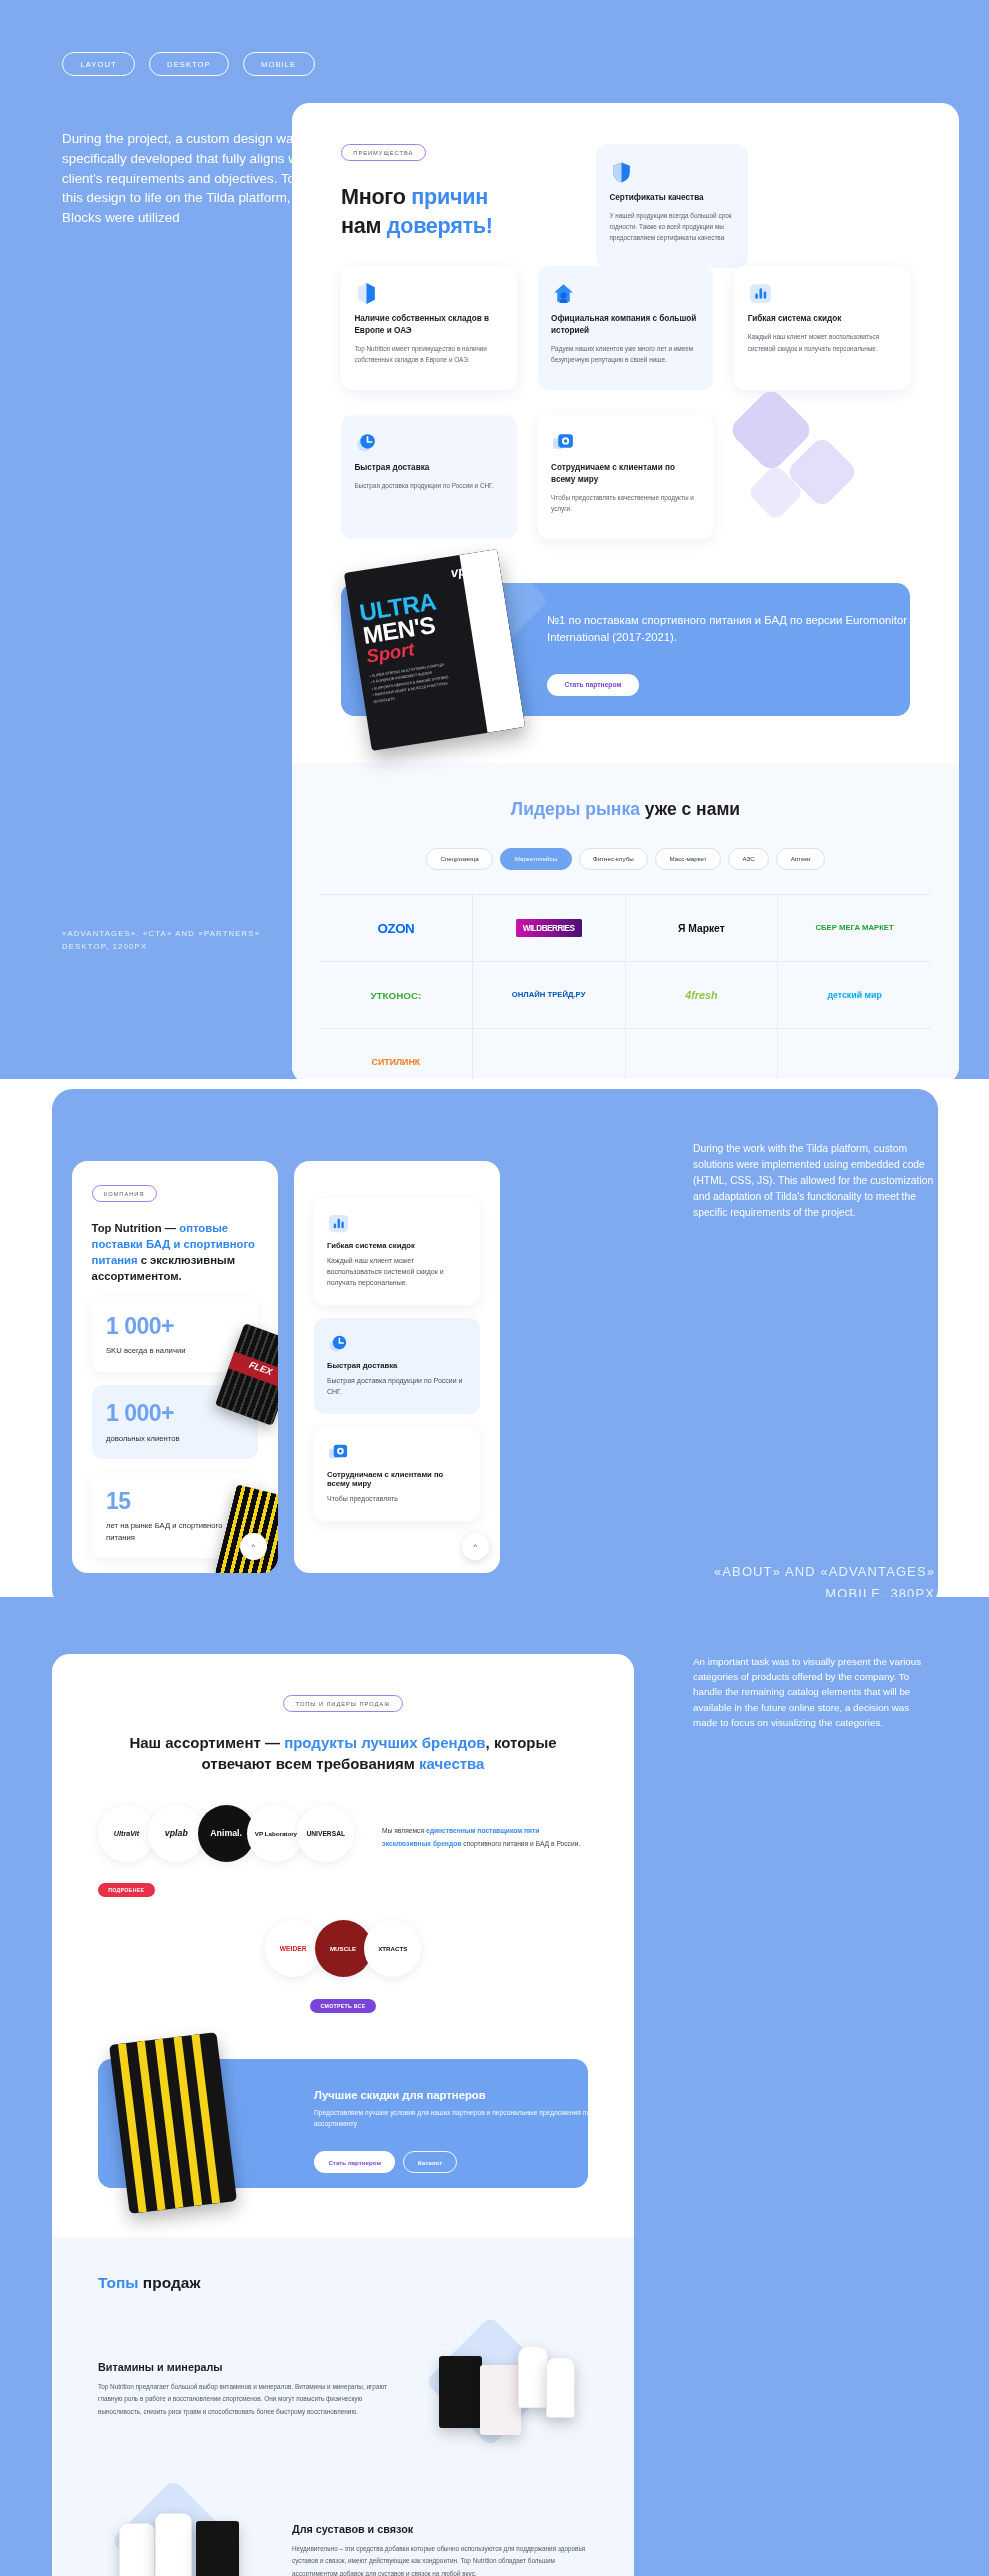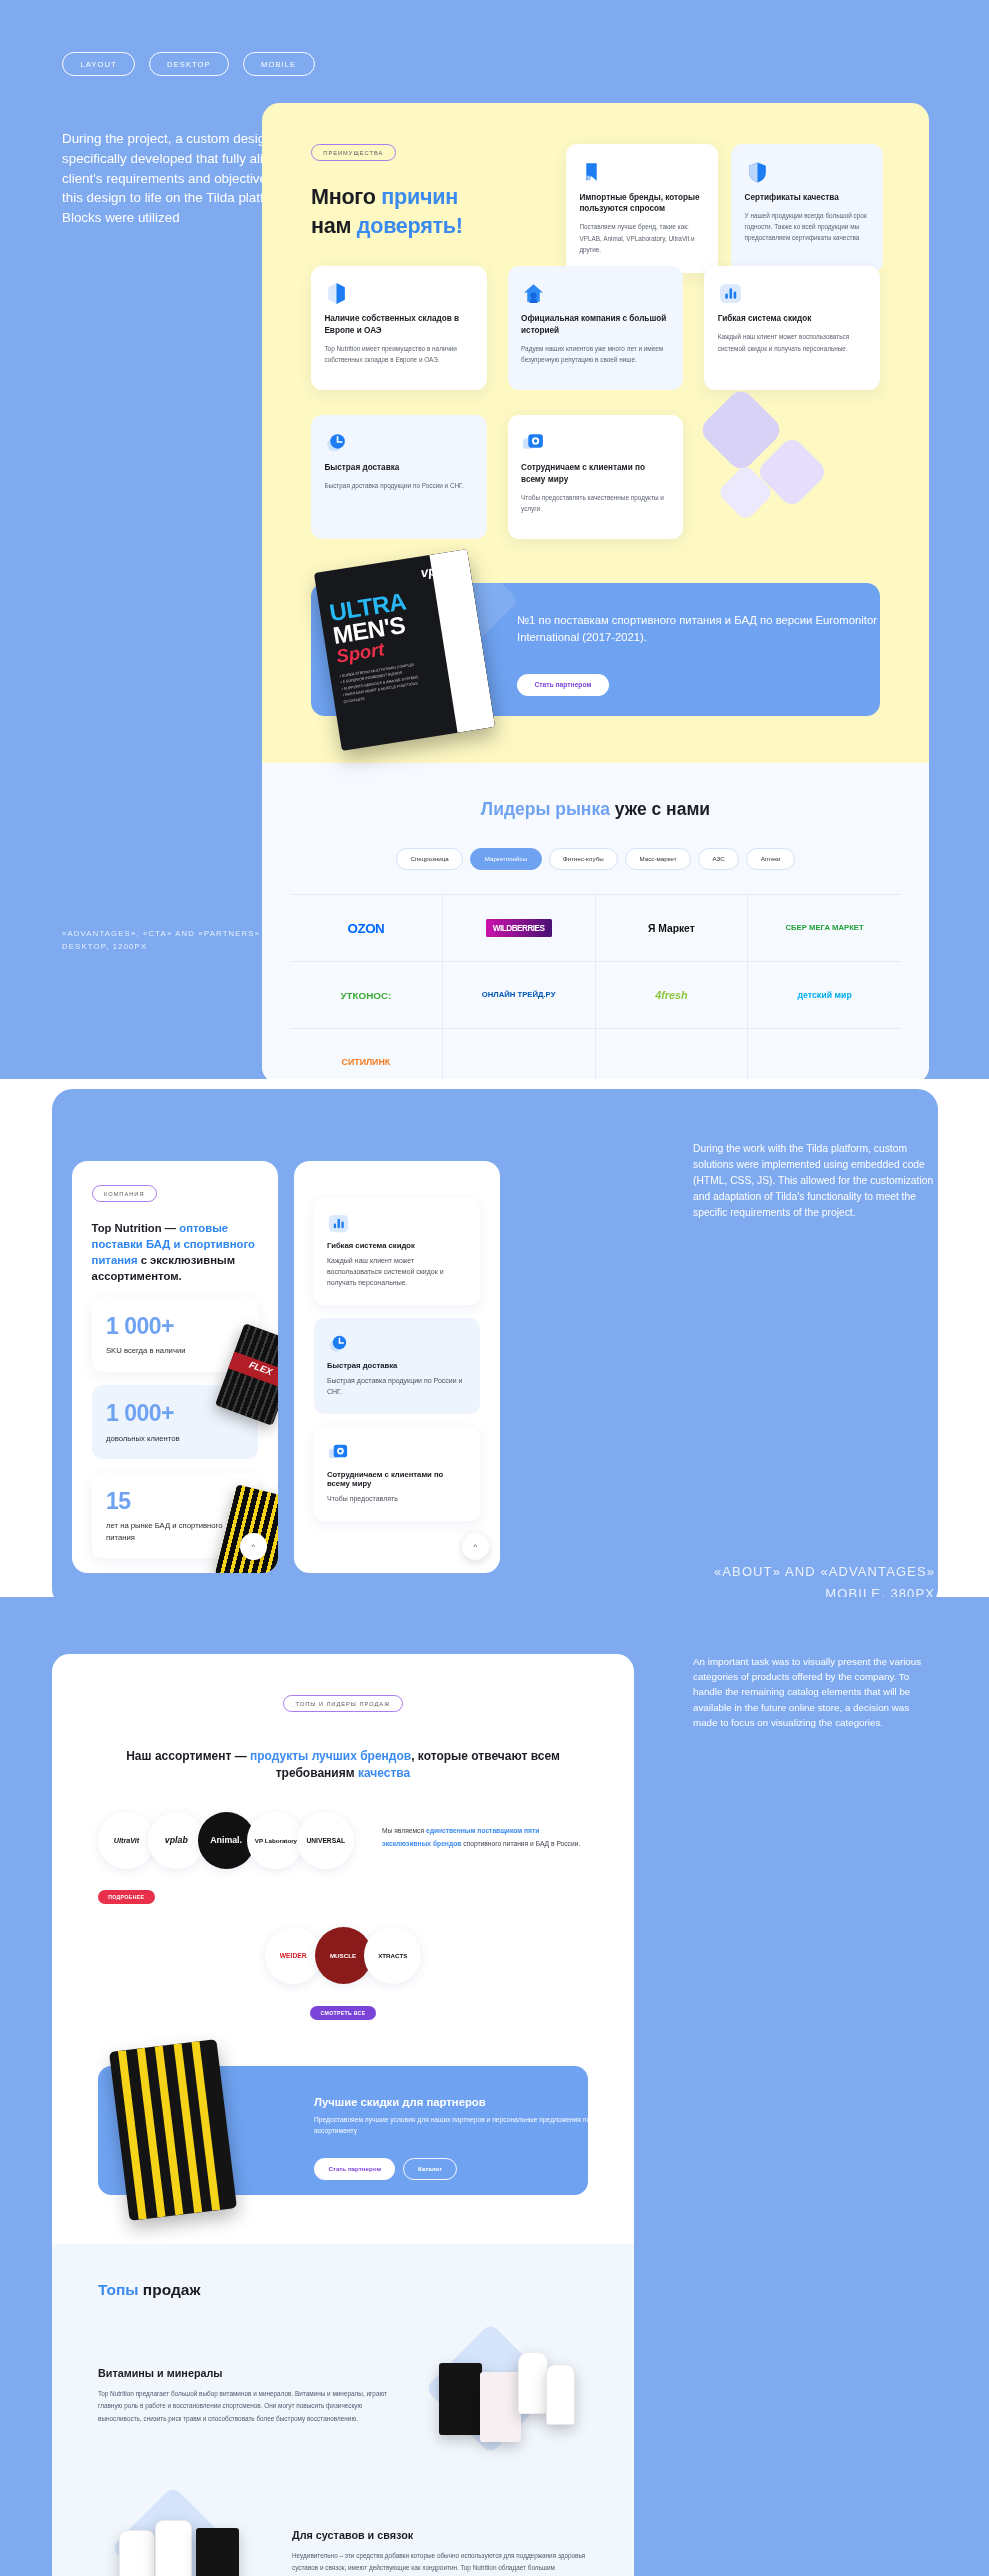--- a/index.html
+++ b/index.html
@@ -11,21 +11,21 @@
   
   .sec1{position:absolute;left:0;top:0;width:989px;height:1079px;background:#7FAAF0;border-radius:0 0 0 0;}
   .sec1-inner{position:absolute;left:52px;top:52px;width:886px;height:1005px;background:#7FAAF0;border-radius:20.6px;}
   .pills{position:absolute;left:62px;top:52px;display:flex;gap:13.4px}
   .pill{border:0.8px solid rgba(255,255,255,.95);border-radius:20.6px;color:#fff;font-size:7.7px;letter-spacing:1px;
         padding:6.7px 17.5px;white-space:nowrap}
   .sec1-desc{position:absolute;left:62px;top:129px;width:289px;color:#fff;font-size:13.4px;line-height:1.48;font-weight:400}
   .sec1-cap{position:absolute;left:62px;top:927px;color:rgba(255,255,255,.82);font-size:7.7px;letter-spacing:1.2px;line-height:1.7}
 
   
-  .white-card{position:absolute;left:262px;top:103px;width:667px;height:981px;background:#fef9c3;border-radius:17.5px;overflow:hidden}
+  .white-card{position:absolute;left:292px;top:103px;width:667px;height:981px;background:#ffffff;border-radius:17.5px;overflow:hidden}
 
   .adv-wrap{position:relative;padding:41px 49px 0 49px}
   .tag{display:inline-block;border:0.7px solid #A97BF0;border-radius:15.5px;color:#5b5b64;font-size:5.7px;letter-spacing:1px;padding:4.6px 11.3px}
   .adv-h{margin-top:21.6px;font-size:21.6px;line-height:1.34;font-weight:700;color:#1b1d23;letter-spacing:-0.3px}
   .adv-h .b{color:#3B8AF0}
 
   .adv-grid{position:absolute;left:304px;top:41px;width:317px;display:grid;grid-template-columns:repeat(2,1fr);gap:13.4px}
   .adv-grid2{margin:0;display:grid;grid-template-columns:repeat(3,1fr);gap:21px;padding:0 49px;margin-top:25px}
   .card{background:#fff;border-radius:11.3px;padding:15.5px 13.4px 17.5px;box-shadow:0 3.1px 13.4px rgba(40,70,130,.08);min-height:124px}
   .card.alt{background:#F2F6FE;box-shadow:none}
@@ -84,21 +84,21 @@
   .sec2-desc{position:absolute;left:693px;top:62px;width:242px;color:#fff;font-size:10.3px;line-height:1.55}
   .sec2-cap{position:absolute;left:693px;top:482px;color:rgba(255,255,255,.85);font-size:13px;letter-spacing:1.1px;line-height:1.7;text-align:right;width:242px}
 
   
   .sec3{position:absolute;left:0;top:1597px;width:989px;height:1642px;background:#7FAAF0}
   .sec3-desc{position:absolute;left:693px;top:57px;width:242px;color:#fff;font-size:9.8px;line-height:1.55}
   .w3{position:absolute;left:52px;top:57px;width:582px;background:#fff;border-radius:17.5px;overflow:hidden}
 
   .assort{padding:41px 46px 0;text-align:center;position:relative}
   .assort .tagc{display:inline-block;border:0.7px solid #A97BF0;border-radius:15.5px;color:#5b5b64;font-size:5.7px;letter-spacing:1px;padding:4.6px 11.3px}
-  .assort h2{margin-top:36px;font-size:12px;line-height:1.36;font-weight:700;color:#1b1d23}
+  .assort h2{margin-top:21px;font-size:15px;line-height:1.36;font-weight:700;color:#1b1d23}
   .assort h2 .b{color:#3B8AF0}
   .brandrow{display:flex;align-items:flex-start;gap:-5.2px;margin-top:31px;justify-content:flex-start;position:relative;height:67px}
   .bcircle{width:57px;height:57px;border-radius:50%;background:#fff;box-shadow:0 2.1px 9.3px rgba(40,70,130,.10);
            display:flex;align-items:center;justify-content:center;margin-left:-7.2px;font-weight:800;font-size:8.8px;color:#111}
   .bcircle:first-child{margin-left:0}
   .assort-note{position:absolute;right:46px;top:170px;width:206px;text-align:left;font-size:6.7px;line-height:1.95;color:#3a3f48}
   .assort-note .b{color:#3B8AF0;font-weight:700}
   .redbtn{display:inline-block;background:#E8304A;color:#fff;font-size:5.2px;font-weight:700;border-radius:10.3px;padding:4.1px 10.3px;margin-top:11.3px;letter-spacing:0.3px}
   .purplebtn{display:inline-block;background:#7B44D8;color:#fff;font-size:5.2px;font-weight:700;border-radius:10.3px;padding:4.1px 10.3px;margin-top:11.3px;letter-spacing:0.3px}
 
@@ -149,30 +149,20 @@
     <div class="white-card">
 
       <div class="adv-wrap">
         <div class="tag">ПРЕИМУЩЕСТВА</div>
         <div class="adv-h">
           <span>Много </span><span class="b">причин</span><br>
           <span>нам </span><span class="b">доверять!</span>
         </div>
 
         <div class="adv-grid">
-          <div class="card">
-            <span class="ico">
-              <svg viewBox="0 0 48 48" width="25" height="25">
-                  <path d="M14 6h20v34l-10-9-10 9z" fill="#1C7CF2"></path>
-                  <path d="M14 30h8v10l-8-4z" fill="#9DC4FA"></path>
-                </svg>
-            </span>
-            <h4>Импортные бренды, которые пользуются спросом</h4>
-            <p>Поставляем лучше бренд, такие как: VPLAB, Animal, VPLaboratory, UltraVit и другие.</p>
-          </div>
           <div class="card alt">
             <span class="ico">
               <svg viewBox="0 0 48 48" width="25" height="25">
                   <path d="M24 5l16 6v13c0 10-7 16-16 19-9-3-16-9-16-19V11z" fill="#1C7CF2"></path>
                   <path d="M24 5L8 11v13c0 10 7 16 16 19z" fill="#BBD6FB"></path>
                 </svg>
             </span>
             <h4>Сертификаты качества</h4>
             <p>У нашей продукции всегда большой срок годности. Также ко всей продукции мы предоставляем сертификаты качества</p>
           </div>

